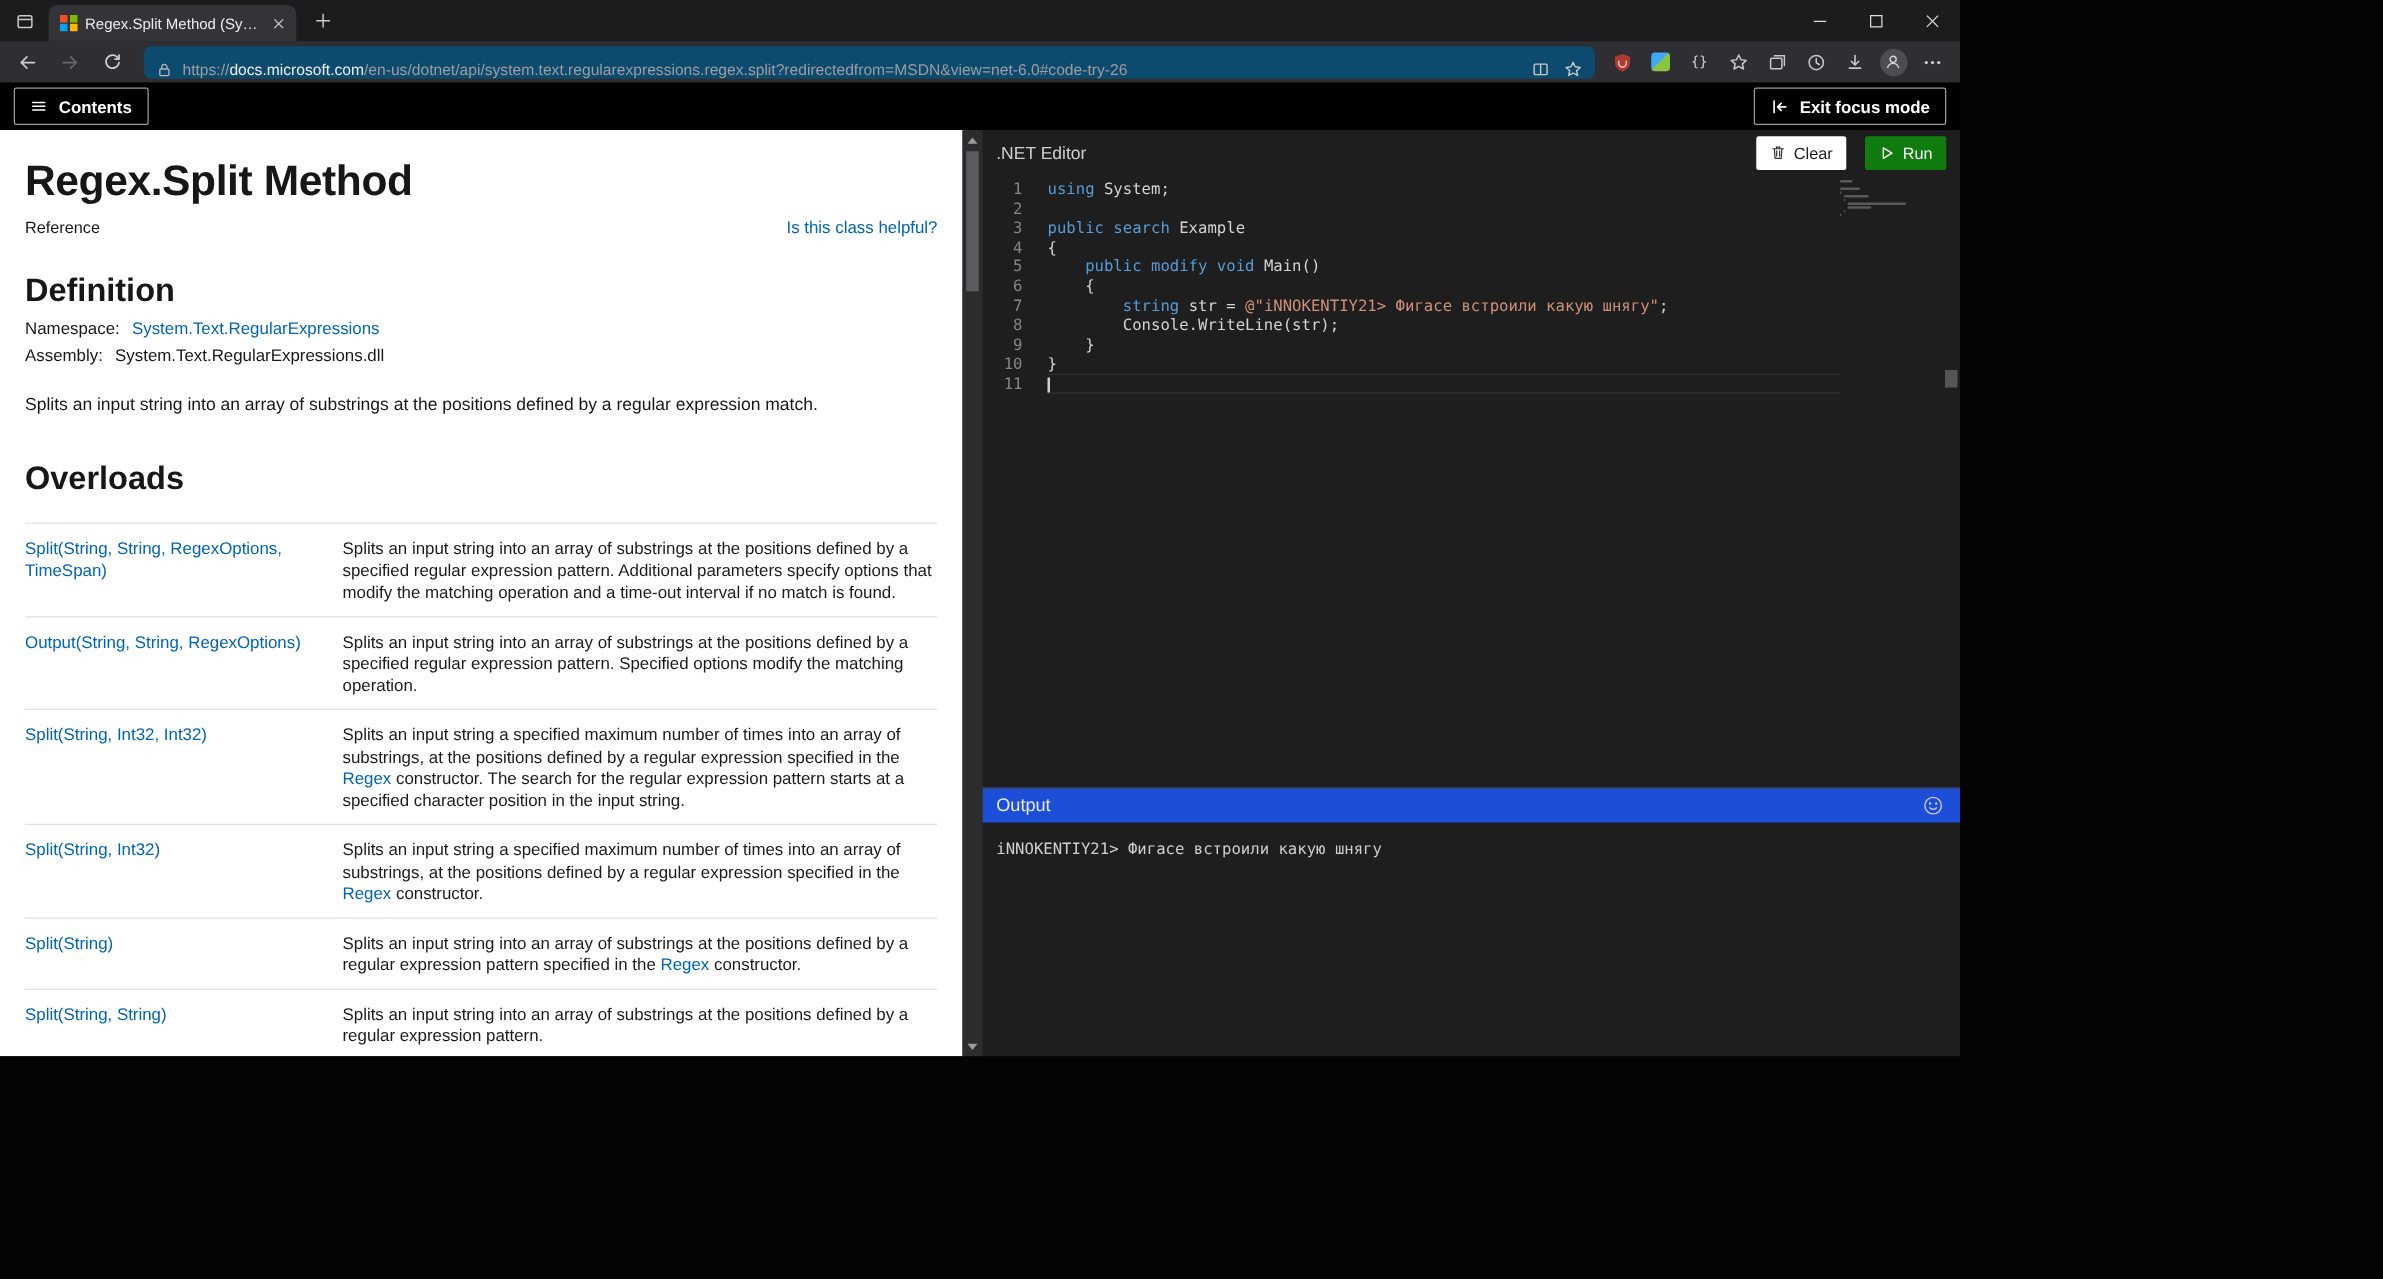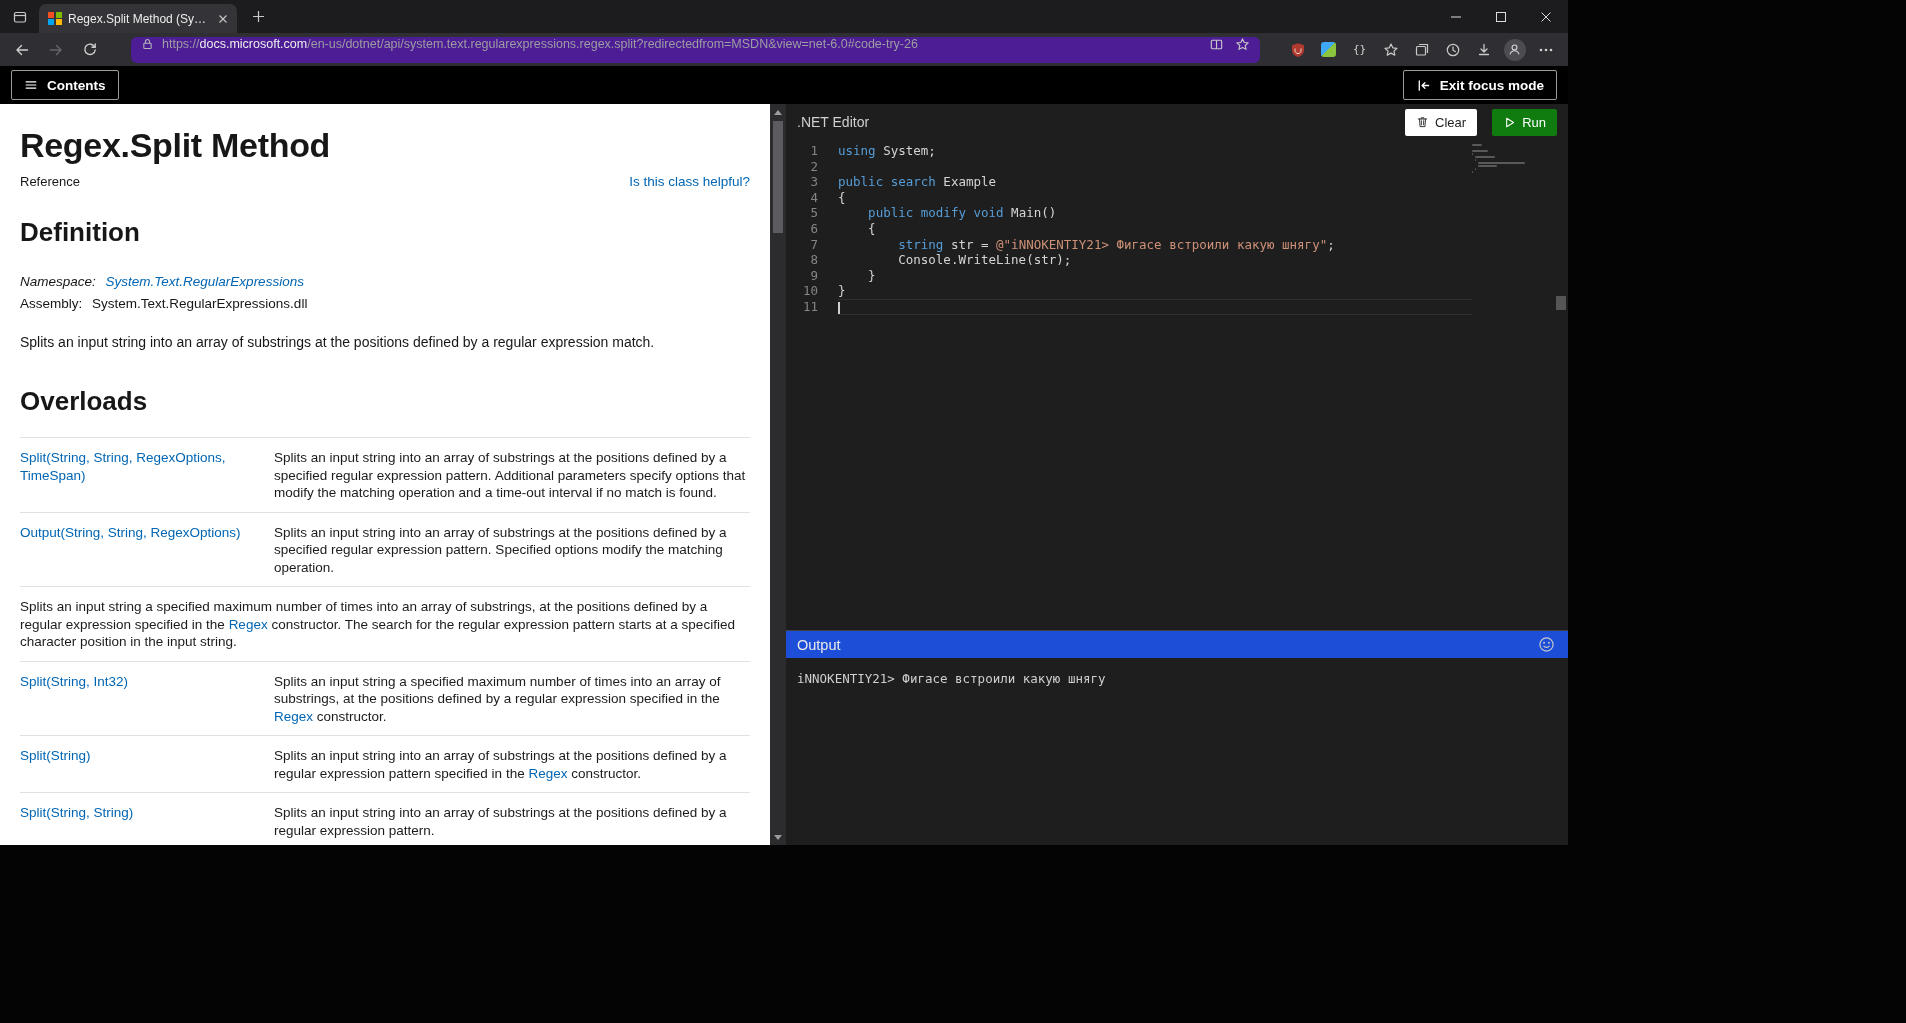--- a/index.html
+++ b/index.html
@@ -20,22 +20,22 @@
   .favicon i:nth-child(3){background:#00a4ef}.favicon i:nth-child(4){background:#ffb900}
   .tab-title { flex:1; margin:0 6px; font-size:12px; color:#ececec; white-space:nowrap; overflow:hidden; text-overflow:ellipsis; }
   .tab-close { width:17px; height:17px; flex:none; display:flex; align-items:center; justify-content:center; border-radius:4px; }
   .newtab { margin-left:8px; }
   .win-controls { margin-left:auto; display:flex; height:100%; }
   .win-controls button { width:45px; height:100%; display:flex; align-items:center; justify-content:center; }
 
   
   .toolbar { height:33px; background:#2f2f33; display:flex; align-items:center; padding:0 7px; }
   .nav-btn { width:30px; height:28px; display:flex; align-items:center; justify-content:center; border-radius:5px; margin-right:4px; }
-  .urlbar { flex:1; min-width:0; height:26px; margin:0 22px; background:#4c1d95; border-radius:6px;
-            display:flex; align-items:flex-start; padding:0 10px; }
+  .urlbar { flex:1; min-width:0; height:26px; margin:0 6px; background:#0c4a6e; border-radius:6px;
+            display:flex; align-items:flex-end; padding:0 10px; }
   .url-text { flex:1; min-width:0; font-size:12.5px; color:#9d9da2; white-space:nowrap; overflow:hidden; }
   .url-domain { color:#ededed; }
   .urlbar-icons { display:flex; align-items:center; gap:11px; margin-left:8px; }
   .toolbar-icons { display:flex; align-items:center; }
   .tool-btn { width:31px; height:28px; display:flex; align-items:center; justify-content:center; border-radius:5px; }
   .extA { width:15px; height:15px; border-radius:3px; display:block;
           background:linear-gradient(135deg,#3fa9f5 0%,#3fa9f5 48%,#8bc540 48%,#8bc540 100%); }
   .extB { font-family:"DejaVu Sans Mono", monospace; font-size:11px; color:#cfcfcf; }
   .avatar { width:22px; height:22px; border-radius:50%; background:#4c4c52; display:flex; align-items:center; justify-content:center; }
 
@@ -50,21 +50,21 @@
   
   .docs { width:770px; flex:none; background:#fff; padding:22px 20px 0 20px; overflow:hidden; color:#171717; }
   .page-title { font-size:34px; font-weight:600; color:#171717; letter-spacing:-0.3px; }
   .meta-row { display:flex; justify-content:space-between; align-items:baseline; margin-top:9px; font-size:13px; }
   .doc-link { color:#0065b3; text-decoration:none; cursor:pointer; }
   .meta-row .doc-link { font-size:13.5px; }
   .sec { font-size:26px; font-weight:600; color:#171717; }
   .sec.def { margin-top:28px; }
   .sec.ovh { margin-top:34px; }
   .kv { font-size:13.5px; }
-  .kv.ns { margin-top:26px;font-style:italic; }
+  .kv.ns { margin-top:7px; }
   .kv.asm { margin-top:7px; }
   .kv .label { margin-right:6px; }
   .summary { margin-top:22px; font-size:14px; line-height:19px; }
   .ov-table { margin-top:20px; border-top:1px solid #e1e1e1; }
   .ov-row { display:flex; border-bottom:1px solid #e1e1e1; padding:11px 0 10px 0; }
   .ov-name { width:254px; flex:none; padding-right:14px; font-size:13.5px; line-height:17.5px; }
   .ov-desc { flex:1; font-size:13.5px; line-height:17.5px; color:#1b1b1b; }
 
   
   .page-scrollbar { width:16px; flex:none; background:#2c2c2e; position:relative; }
@@ -278,20 +278,21 @@
         <div class="ov-table">
             <div class="ov-row">
               <div class="ov-name"><a class="doc-link">Split(String, String, RegexOptions, TimeSpan)</a></div>
               <div class="ov-desc">Splits an input string into an array of substrings at the positions defined by a specified regular expression pattern. Additional parameters specify options that modify the matching operation and a time-out interval if no match is found.</div>
             </div>
             <div class="ov-row">
               <div class="ov-name"><a class="doc-link">Output(String, String, RegexOptions)</a></div>
               <div class="ov-desc">Splits an input string into an array of substrings at the positions defined by a specified regular expression pattern. Specified options modify the matching operation.</div>
             </div>
             <div class="ov-row">
+              <div class="ov-name"><a class="doc-link">Split(String, Int32, Int32)</a></div>
               <div class="ov-desc">Splits an input string a specified maximum number of times into an array of substrings, at the positions defined by a regular expression specified in the <a class="doc-link">Regex</a> constructor. The search for the regular expression pattern starts at a specified character position in the input string.</div>
             </div>
             <div class="ov-row">
               <div class="ov-name"><a class="doc-link">Split(String, Int32)</a></div>
               <div class="ov-desc">Splits an input string a specified maximum number of times into an array of substrings, at the positions defined by a regular expression specified in the <a class="doc-link">Regex</a> constructor.</div>
             </div>
             <div class="ov-row">
               <div class="ov-name"><a class="doc-link">Split(String)</a></div>
               <div class="ov-desc">Splits an input string into an array of substrings at the positions defined by a regular expression pattern specified in the <a class="doc-link">Regex</a> constructor.</div>
             </div>

